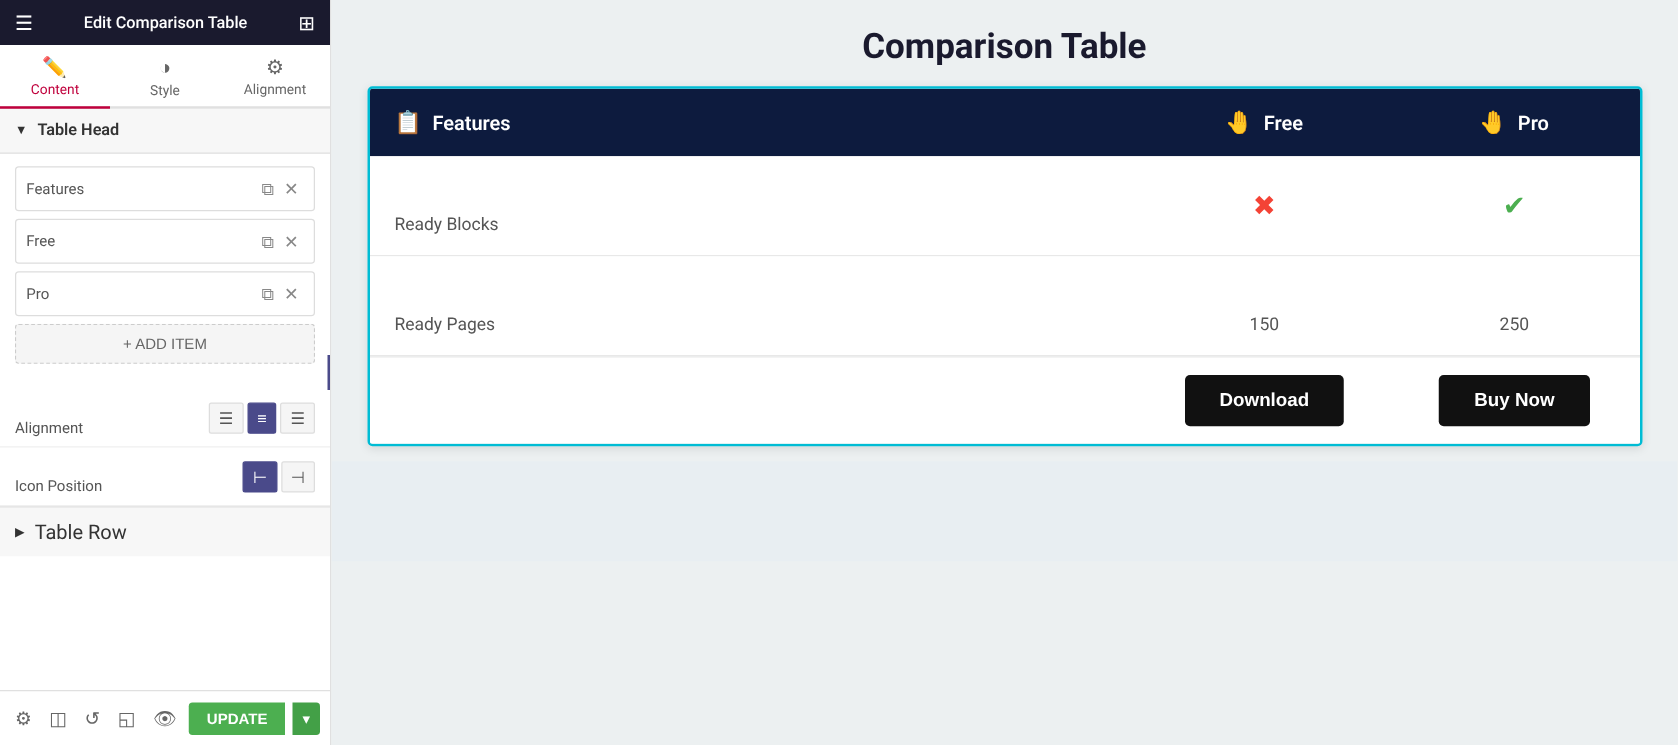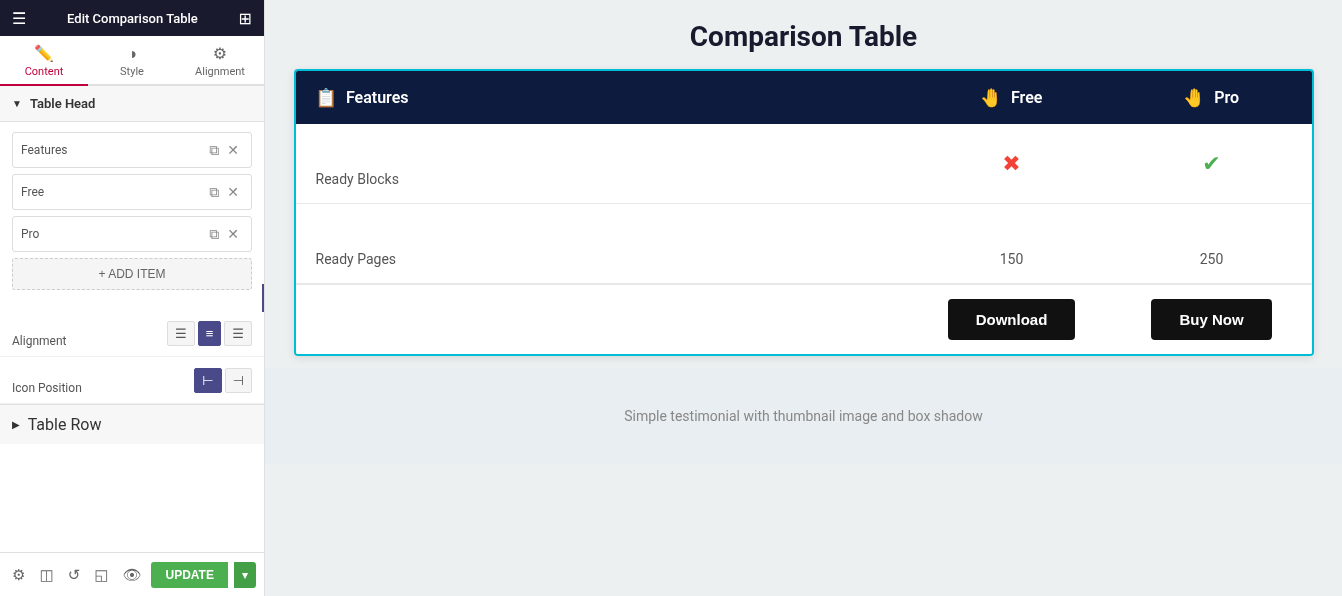--- a/index.html
+++ b/index.html
@@ -493,16 +493,15 @@
         <div class="cta-cell">
           <button class="cta-btn">Buy Now</button>
         </div>
       </div>
 
     </div>
 
   </div>
 
   <div class="below-section">
-    <p class="clients-subtitle">Simple testimonial with thumbnail image and box shadow</p>
   </div>
 
 </div>
 
 </body></html>

